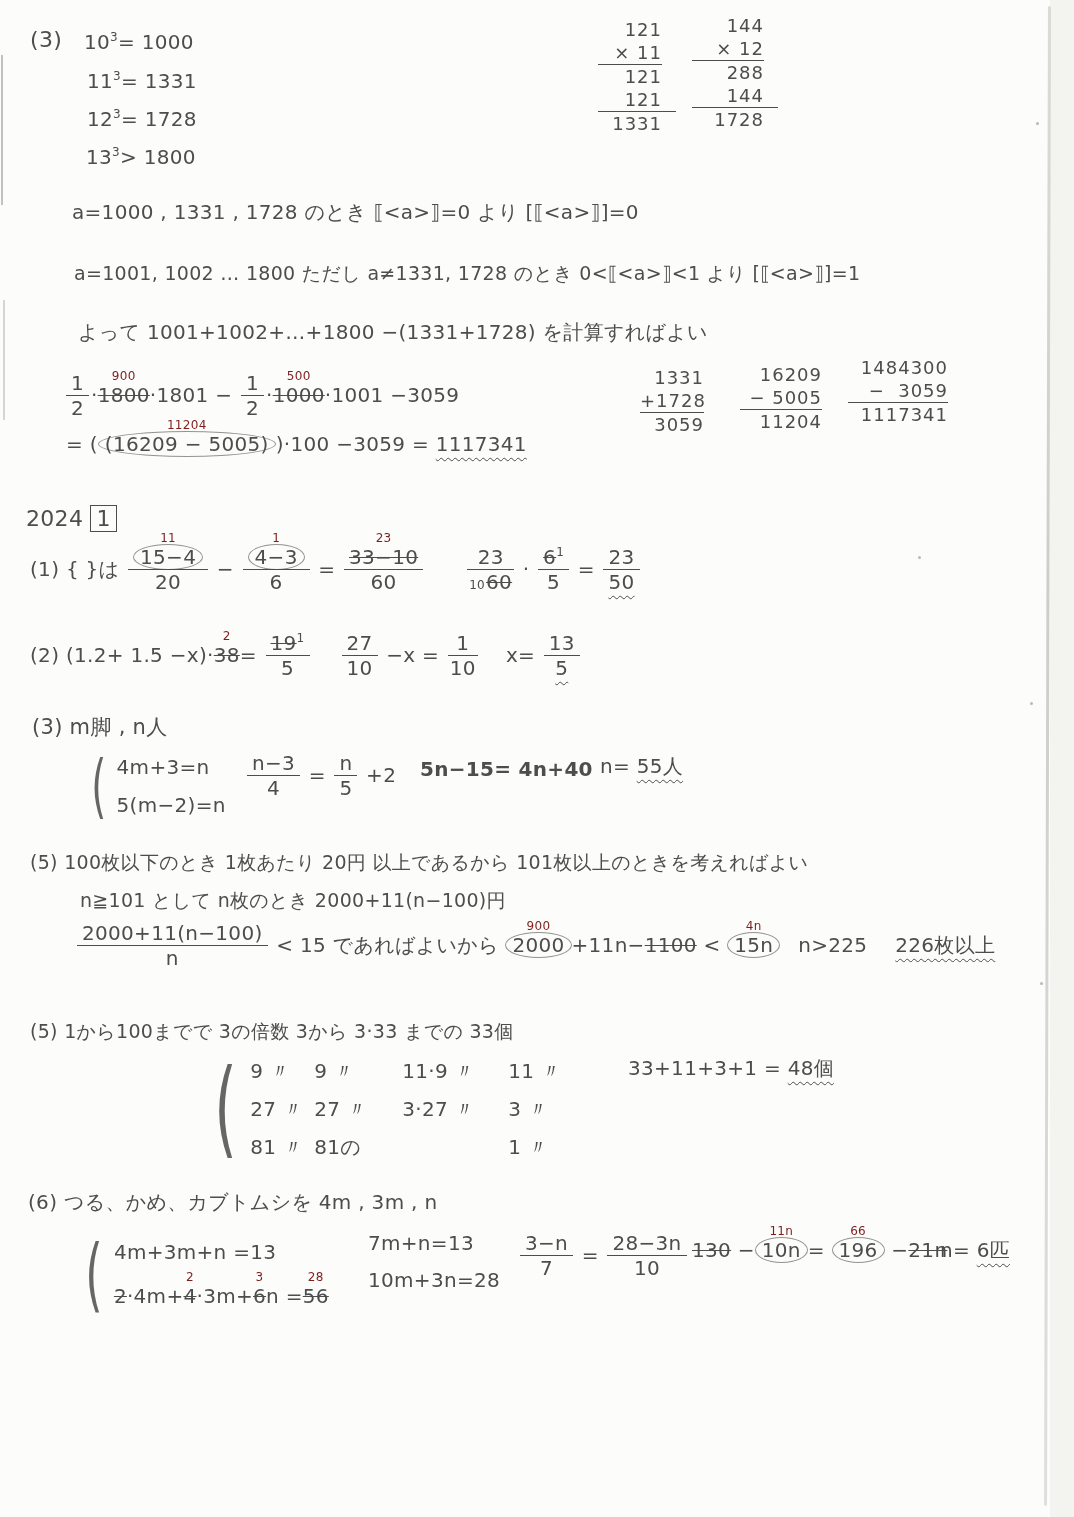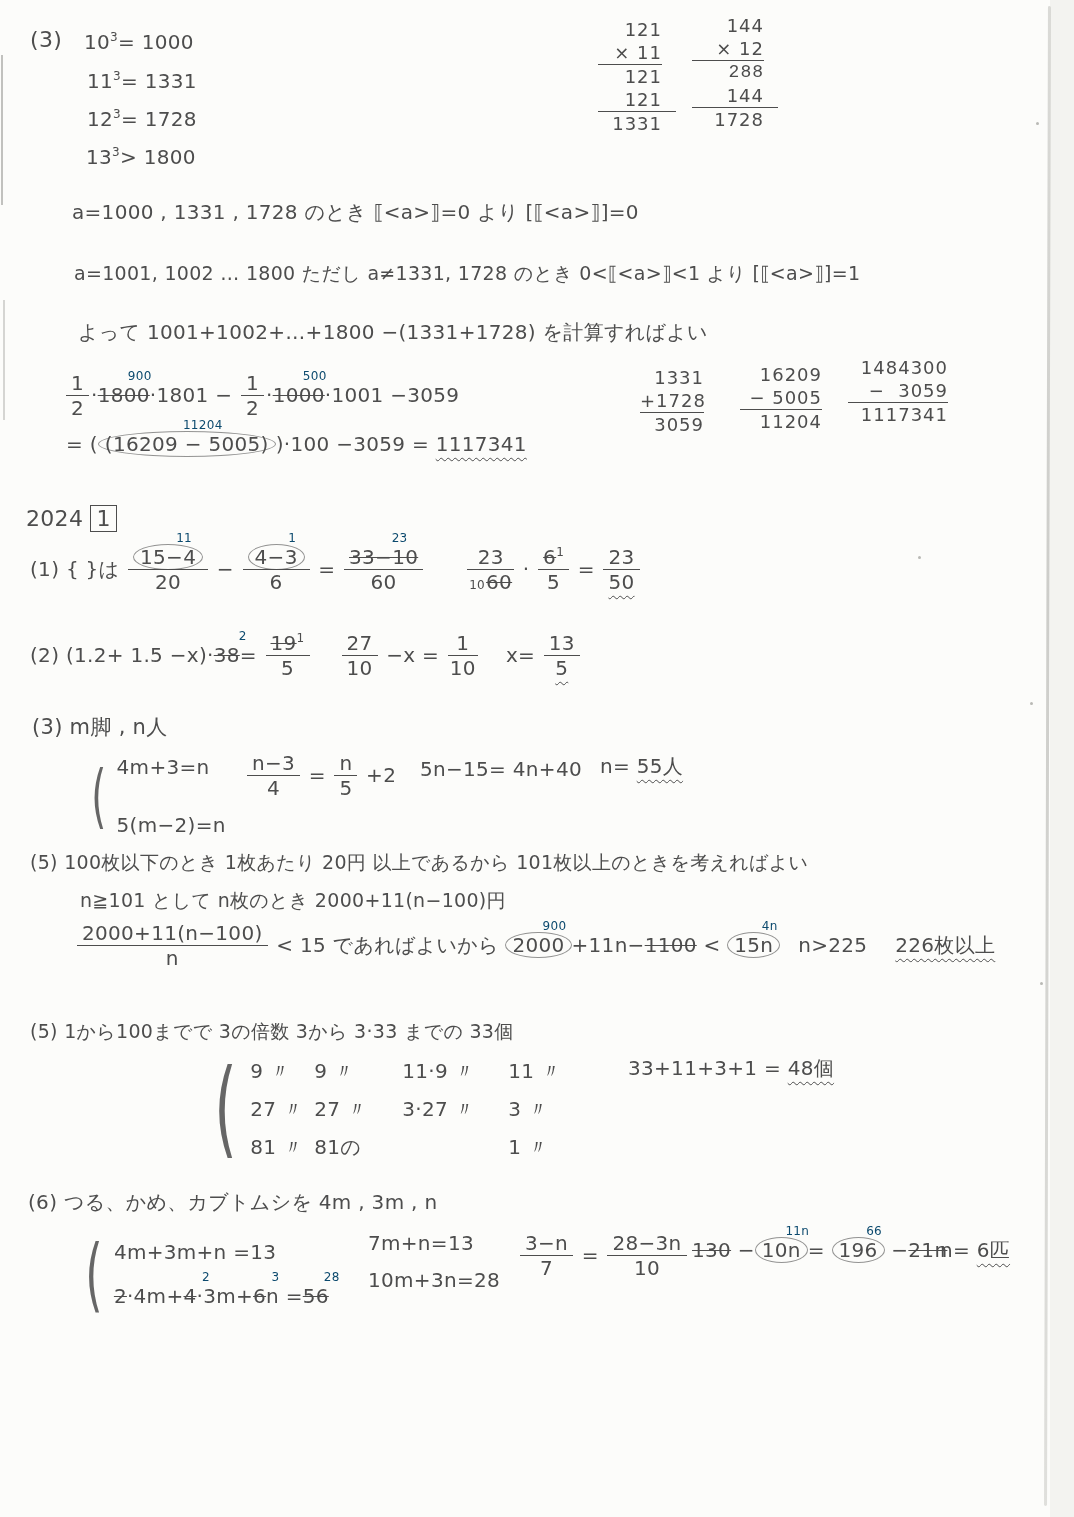--- a/index.html
+++ b/index.html
@@ -14,21 +14,21 @@
     font-size:20px;
     letter-spacing:.3px;
   }
   .item{position:absolute;white-space:nowrap;line-height:1.25;}
   .sup{font-size:12px;vertical-align:super;line-height:0;}
   .st{text-decoration:line-through;text-decoration-thickness:1.4px;}
   .wv{text-decoration-line:underline;text-decoration-style:wavy;text-decoration-thickness:1.3px;text-underline-offset:6px;}
   .bx{border:1.6px solid #4d4d4d;padding:0 5px;}
   .sp{display:inline-block;}
   .ann{display:inline-block;position:relative;text-align:center;}
-  .anntop{display:block;font-size:12px;line-height:1;color:#0c4a6e;margin-left:16px;}
+  .anntop{display:block;font-size:12px;line-height:1;color:#7f1d1d;}
   .ann>.anntop{position:absolute;top:-13px;left:50%;transform:translateX(-50%);}
   .cr{border:1.3px solid rgba(77,77,77,.6);border-radius:50%;padding:0 6px;}
   .frac{display:inline-block;position:relative;text-align:center;vertical-align:middle;line-height:1.15;margin:0 2px;}
   .frac>.anntop{position:absolute;top:-14px;left:50%;transform:translateX(-50%);}
   .frac .nw{display:block;border-bottom:1.6px solid #4d4d4d;padding:0 5px;}
   .frac .dd{display:block;padding:1px 2px 0;}
   .dpre{font-size:12px;margin-right:1px;}
   .col .colrow{text-align:right;font-size:18px;line-height:23px;letter-spacing:1px;}
   .col .colrow.ul{border-bottom:1.5px solid #4d4d4d;}
   .sys{display:flex;align-items:center;}
@@ -62,21 +62,21 @@
     <div class="item col" style="left: 598px; top: 18px;">
       <div class="colrow" style="width: 64px;">121</div>
       <div class="colrow ul" style="width: 64px;">× 11</div>
       <div class="colrow" style="width: 64px;">121</div>
       <div class="colrow ul" style="width: 64px; padding-right: 14px;">121</div>
       <div class="colrow" style="width: 64px;">1331</div>
     </div>
     <div class="item col" style="left: 692px; top: 14px;">
       <div class="colrow" style="width: 72px;">144</div>
       <div class="colrow ul" style="width: 72px;">× 12</div>
-      <div class="colrow" style="width: 72px; font-family: Liberation Mono, monospace;">288</div>
+      <div class="colrow" style="width: 72px;">288</div>
       <div class="colrow ul" style="width: 72px; padding-right: 14px;">144</div>
       <div class="colrow" style="width: 72px;">1728</div>
     </div>
     <div class="item line" style="left: 72px; top: 200px;">a=1000 , 1331 , 1728 のとき ⟦&lt;a&gt;⟧=0 より [⟦&lt;a&gt;⟧]=0</div>
     <div class="item line" style="left: 74px; top: 262px; font-size: 19px;">a=1001, 1002 … 1800 ただし a≠1331, 1728 のとき 0&lt;⟦&lt;a&gt;⟧&lt;1 より [⟦&lt;a&gt;⟧]=1</div>
     <div class="item line" style="left: 78px; top: 320px;">よって 1001+1002+…+1800 −(1331+1728) を計算すればよい</div>
     <div class="item line" style="left: 64px; top: 372px;"><span class="frac"><span class="nw"><span class="">1</span></span><span class="dd"><span>2</span></span></span>·<span class="ann"><span class="anntop">900</span><span class="annbase st">1800</span></span>·1801 − <span class="frac"><span class="nw"><span class="">1</span></span><span class="dd"><span>2</span></span></span>·<span class="ann"><span class="anntop">500</span><span class="annbase st">1000</span></span>·1001 −3059</div>
     <div class="item col" style="left: 640px; top: 366px;">
       <div class="colrow" style="width: 64px;">1331</div>
       <div class="colrow ul" style="width: 64px;">+1728</div>
@@ -94,25 +94,25 @@
     </div>
     <div class="item line" style="left: 66px; top: 432px;">= (<span class="ann"><span class="anntop">11204</span><span class="annbase cr">(16209 − 5005)</span></span>)·100 −3059 = <span class="wv">1117341</span></div>
     <div class="item line" style="left: 26px; top: 505px; font-size: 22px;">2024 <span class="bx">1</span></div>
     <div class="item line" style="left: 30px; top: 546px;">(1) { }は <span class="frac"><span class="anntop">11</span><span class="nw"><span class="cr">15−4</span></span><span class="dd"><span>20</span></span></span> − <span class="frac"><span class="anntop">1</span><span class="nw"><span class="cr">4−3</span></span><span class="dd"><span>6</span></span></span> = <span class="frac"><span class="anntop">23</span><span class="nw"><span class="st ">33−10</span></span><span class="dd"><span>60</span></span></span><span class="sp" style="width: 40px;"></span><span class="frac"><span class="nw"><span class="">23</span></span><span class="dd"><span class="dpre">10</span><span class="st">60</span></span></span> · <span class="frac"><span class="nw"><span class="st ">6</span><span class="sup">1</span></span><span class="dd"><span>5</span></span></span> = <span class="frac"><span class="nw"><span class="">23</span></span><span class="dd wv"><span>50</span></span></span></div>
     <div class="item line" style="left: 30px; top: 632px;">(2) (1.2+ 1.5 −x)·<span class="ann"><span class="anntop">2</span><span class="annbase st">38</span></span>= <span class="frac"><span class="nw"><span class="st ">19</span><span class="sup">1</span></span><span class="dd"><span>5</span></span></span><span class="sp" style="width: 28px;"></span><span class="frac"><span class="nw"><span class="">27</span></span><span class="dd"><span>10</span></span></span> −x = <span class="frac"><span class="nw"><span class="">1</span></span><span class="dd"><span>10</span></span></span><span class="sp" style="width: 26px;"></span>x= <span class="frac"><span class="nw"><span class="">13</span></span><span class="dd wv"><span>5</span></span></span></div>
     <div class="item line" style="left: 32px; top: 714px; font-size: 21px;">(3) m脚 , n人</div>
     <div class="item sys" style="left: 85px; top: 748px;">
       <span class="brace" style="font-size: 69.92px;">(</span>
       <div class="sysrows">
         <div class="sysrow" style="height: 38px;">4m+3=n</div>
-        <div class="sysrow" style="height: 38px; margin-top: 20px;">5(m−2)=n</div>
+        <div class="sysrow" style="height: 38px;">5(m−2)=n</div>
       </div>
     </div>
     <div class="item line" style="left: 245px; top: 752px;"><span class="frac"><span class="nw"><span class="">n−3</span></span><span class="dd"><span>4</span></span></span> = <span class="frac"><span class="nw"><span class="">n</span></span><span class="dd"><span>5</span></span></span> +2</div>
-    <div class="item line" style="left: 420px; top: 757px;">5n−15= 4n+40</div>
+    <div class="item line" style="left: 420px; top: 757px; font-weight: bold;">5n−15= 4n+40</div>
     <div class="item line" style="left: 600px; top: 754px;">n= <span class="wv">55人</span></div>
     <div class="item line" style="left: 30px; top: 851px; font-size: 19px;">(5) 100枚以下のとき 1枚あたり 20円 以上であるから 101枚以上のときを考えればよい</div>
     <div class="item line" style="left: 80px; top: 889px; font-size: 19px;">n≧101 として n枚のとき 2000+11(n−100)円</div>
     <div class="item line" style="left: 75px; top: 922px;"><span class="frac"><span class="nw"><span class="">2000+11(n−100)</span></span><span class="dd"><span>n</span></span></span> &lt; 15 であればよいから <span class="ann"><span class="anntop">900</span><span class="annbase cr">2000</span></span>+11n−<span class="st">1100</span> &lt; <span class="ann"><span class="anntop">4n</span><span class="annbase cr">15n</span></span><span class="sp" style="width: 18px;"></span>n&gt;225<span class="sp" style="width: 28px;"></span><span class="wv">226枚以上</span></div>
     <div class="item line" style="left: 30px; top: 1020px; font-size: 19px;">(5) 1から100までで 3の倍数 3から 3·33 までの 33個</div>
     <div class="item sys" style="left: 205px; top: 1052px;">
       <span class="brace" style="font-size: 104.88px;">(</span>
       <div class="sysrows">
         <div class="sysrow" style="height: 38px;">
           <span style="display: inline-block; width: 64px;">9 〃</span>

